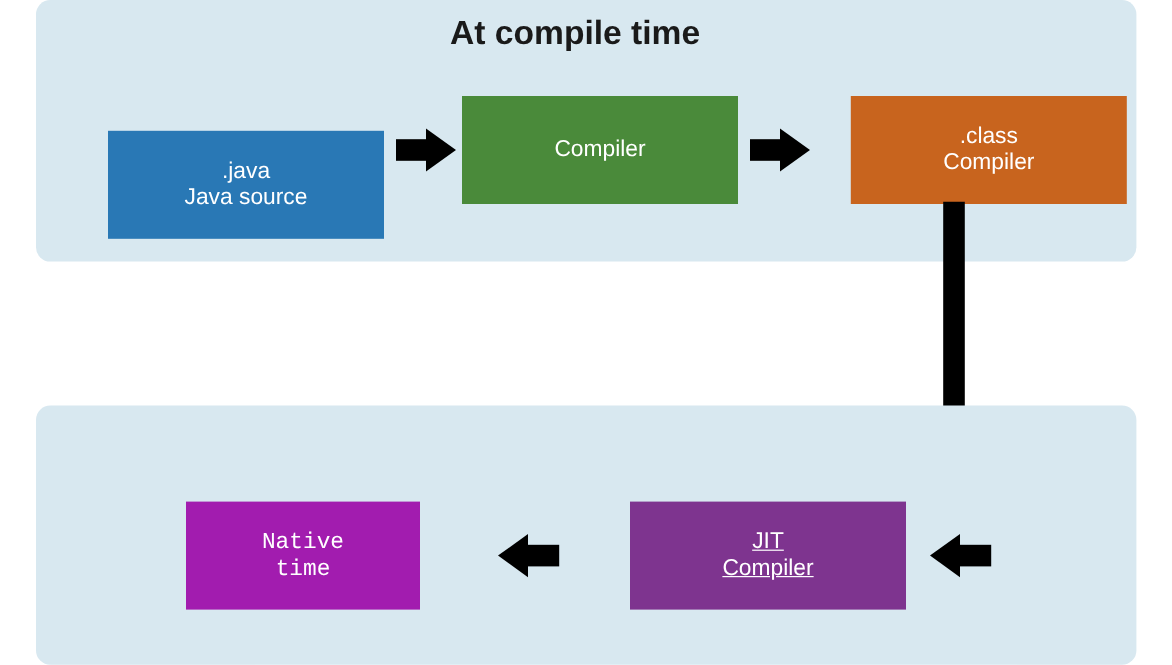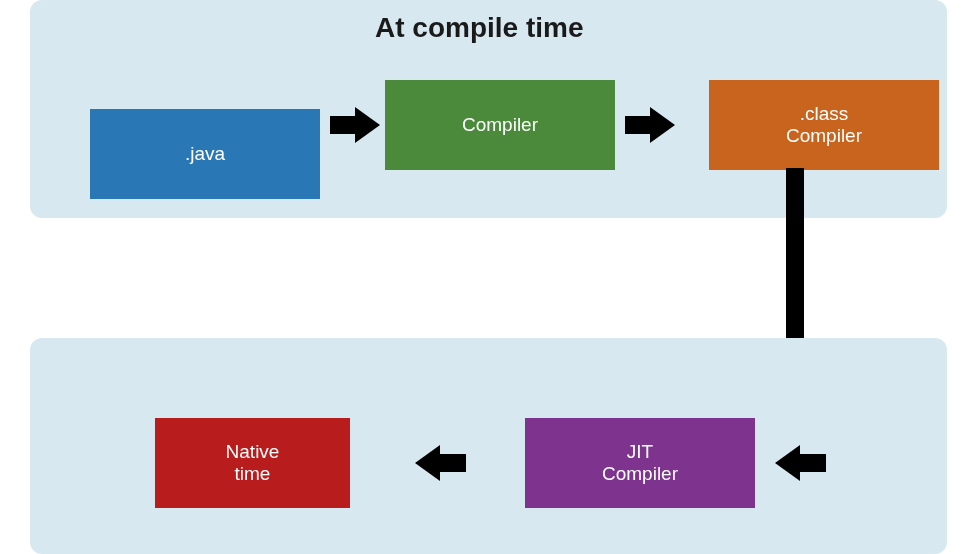--- a/index.html
+++ b/index.html
@@ -77,27 +77,29 @@
       width: 230px;
       height: 90px;
       background: #c8641e;
     }
     .box-jit {
       left: 495px;
       top: 80px;
       width: 230px;
       height: 90px;
       background: #7e348f;
+      text-decoration: underline;
     }
     .box-native {
       left: 125px;
       top: 80px;
       width: 195px;
       height: 90px;
-      background: #b91c1c;
+      background: #a21caf;
+      font-family: Liberation Mono, monospace;
     }
     .arrow {
       position: absolute;
     }
     .arrow-right {
       width: 0;
       height: 0;
       border-top: 18px solid transparent;
       border-bottom: 18px solid transparent;
       border-left: 25px solid #000;
@@ -152,20 +154,21 @@
     }
   </style>
 </head>
 <body>
 
 <div class="panel panel-compile">
   <div class="panel-title title-compile">At compile time</div>
 
   <div class="box box-java">
     <div>.java</div>
+    <div>Java source</div>
   </div>
 
   <div class="arrow arrow-right arrow1"></div>
 
   <div class="box box-compiler">
     <div>Compiler</div>
   </div>
 
   <div class="arrow arrow-right arrow2"></div>
 

